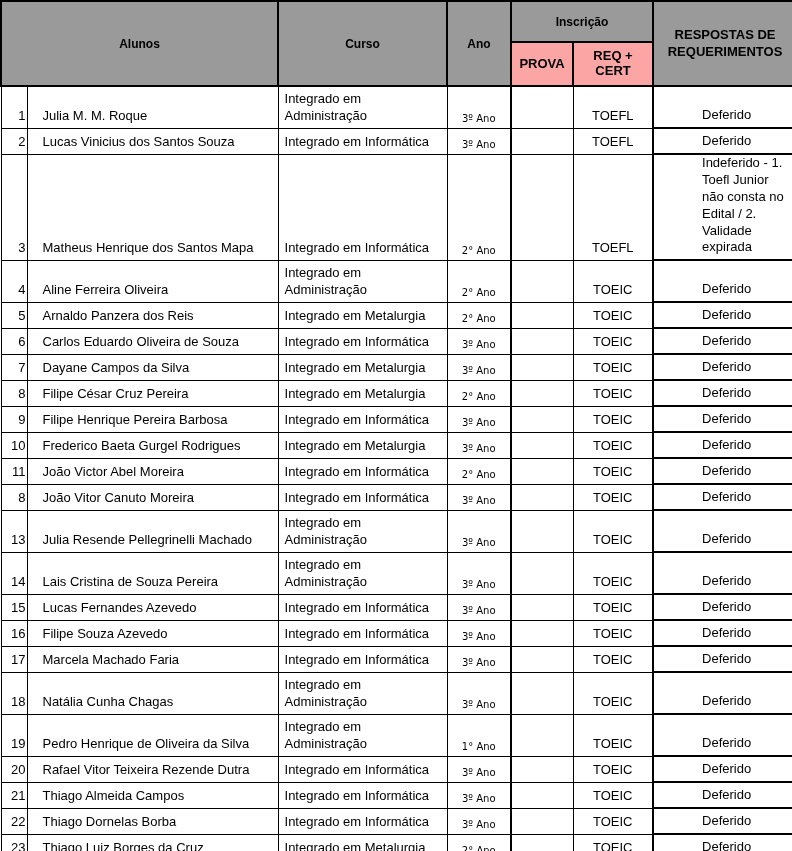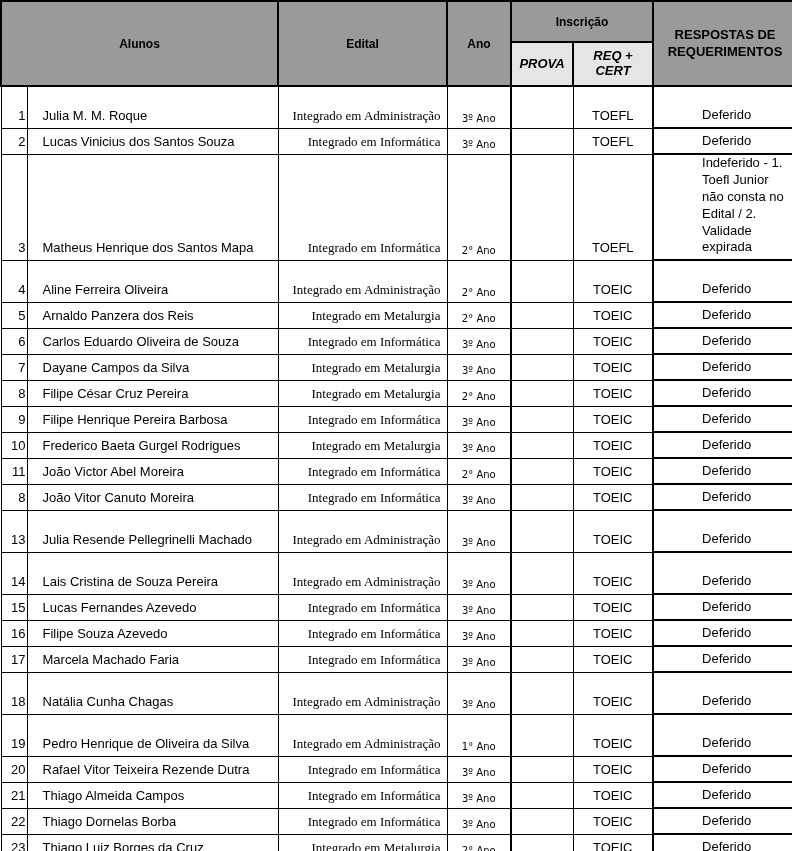--- a/index.html
+++ b/index.html
@@ -25,43 +25,42 @@
     background: #9a9a9a;
     border: 2px solid #000;
     font-weight: bold;
     font-size: 12px;
     text-align: center;
     vertical-align: middle;
     color: #000;
     padding: 0 2px;
   }
   thead tr.sub-row th {
-    background: #e5e5e5;
+    background: #fca5a5;
     font-size: 13px;
     line-height: 1.15;
-    font-style: italic;
   }
   th.respostas {
     font-size: 13px;
     line-height: 1.25;
     padding-left: 6px;
   }
   thead tr.main-row { height: 41px; }
   thead tr.sub-row  { height: 44px; }
 
   tbody td {
     font-size: 13px;
     color: #000;
     vertical-align: bottom;
     padding: 0 2px 3px 2px;
     line-height: 1.3;
   }
   td.num   { text-align: right; padding-right: 1px; padding-left: 0; }
   td.aluno { text-align: left;  padding-left: 15px; }
-  td.curso { text-align: right; padding-left: 6px; padding-right: 6px; font-family: Liberation Serif, serif; }
+  td.curso { text-align: left; padding-left: 6px; padding-right: 6px; }
   td.ano   { text-align: center; font-family: "DejaVu Sans", sans-serif; font-size: 10px; }
   td.prova { text-align: center; border-left-width: 2px; }
   td.req   { text-align: center; }
   td.resp  { border-left-width: 2px; border-bottom-width: 2px; padding-left: 48px; }
 
   tbody tr { height: 26px; }
   tbody tr:nth-child(1),
   tbody tr:nth-child(4),
   tbody tr:nth-child(13),
   tbody tr:nth-child(14),
@@ -79,21 +78,21 @@
     <col style="width:251px">
     <col style="width:169px">
     <col style="width:64px">
     <col style="width:62px">
     <col style="width:80px">
     <col style="width:140px">
   </colgroup>
   <thead>
     <tr class="main-row">
       <th colspan="2" rowspan="2">Alunos</th>
-      <th rowspan="2">Edital</th>
+      <th rowspan="2">Curso</th>
       <th rowspan="2">Ano</th>
       <th colspan="2">Inscrição</th>
       <th rowspan="2" class="respostas">RESPOSTAS DE REQUERIMENTOS</th>
     </tr>
     <tr class="sub-row">
       <th>PROVA</th>
       <th>REQ + CERT</th>
     </tr>
   </thead>
   <tbody id="tbody">

